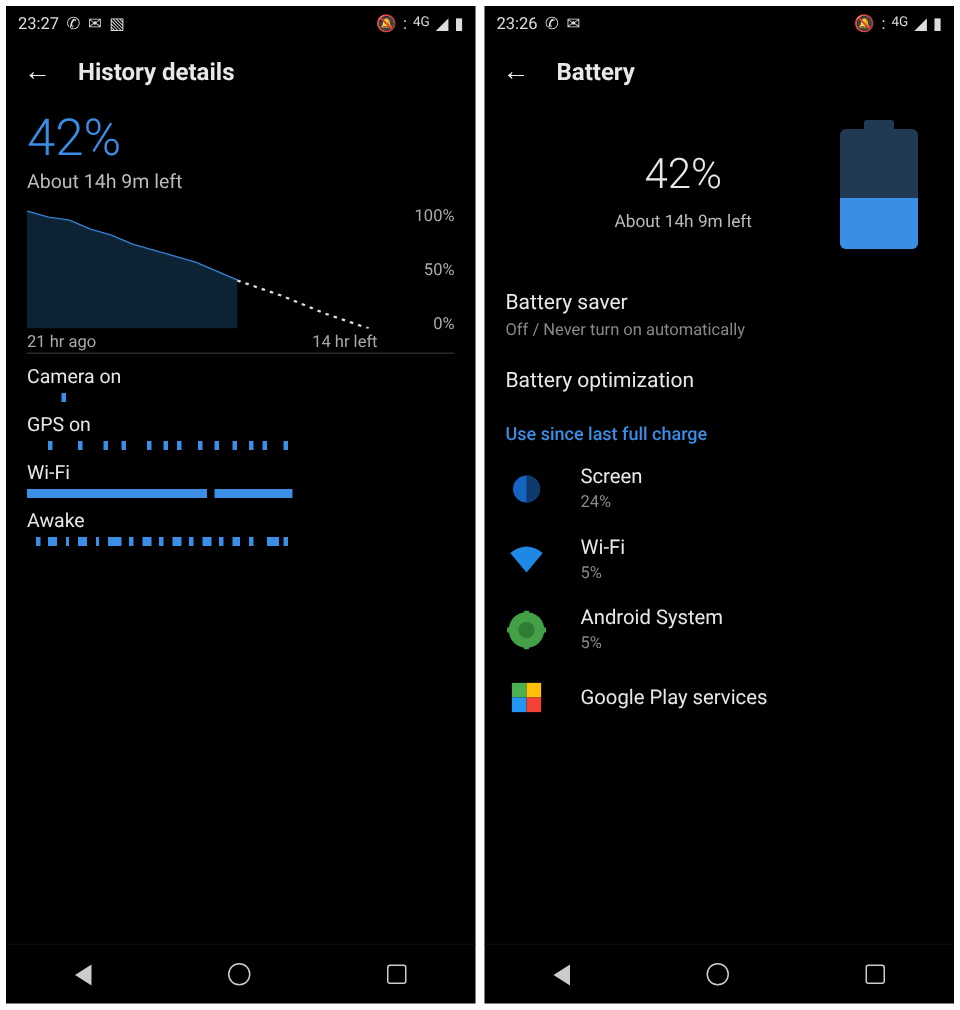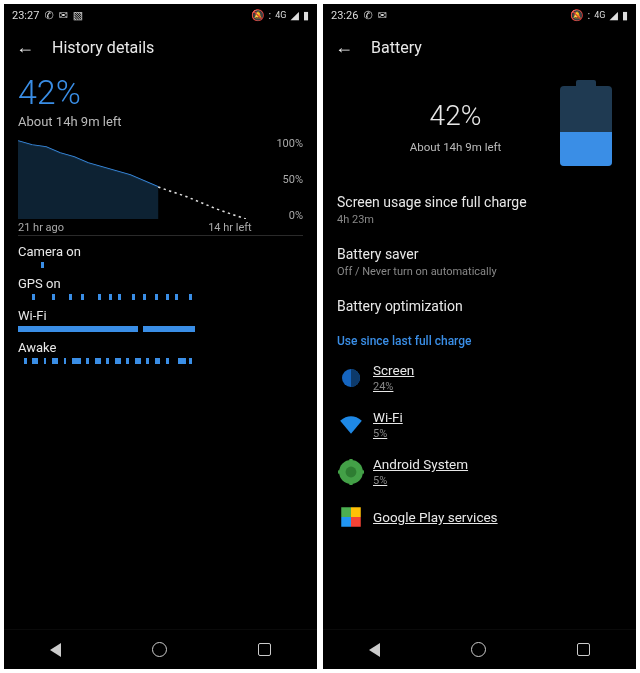--- a/index.html
+++ b/index.html
@@ -34,21 +34,21 @@
   .status-right { margin-left: auto; display: flex; align-items: center; gap: 4px; }
   .sb-icon { font-size: 11px; }
   .header {
     display: flex;
     align-items: center;
     height: 42px;
     padding: 0 12px;
     gap: 18px;
   }
   .back-arrow { font-size: 18px; color: #eee; }
-  .header-title { font-size: 16px; font-weight: 400; }
+  .header-title { font-size: 16px; font-weight: 700; }
   .content { flex: 1; overflow: hidden; padding: 0 14px; }
   
   .big-pct { color: #3a8ee6; font-size: 34px; font-weight: 300; margin-top: 4px; }
   .est { color: #bbb; font-size: 13px; margin-top: 2px; }
   .chart-zone { position: relative; margin-top: 10px; height: 90px; }
   .chart-svg { width: 82%; height: 80px; display: block; }
   .ylabel { position: absolute; right: 0; font-size: 11px; color: #aaa; text-align: center; }
   .xlabels { display: flex; justify-content: space-between; width: 82%; font-size: 11px; color: #aaa; margin-top: 2px; gap: 20px;}
   .metric { margin-top: 8px; }
   .metric-label { font-size: 13px; color: #e8e8e8; margin-bottom: 3px;}
@@ -61,21 +61,21 @@
   .hero-pct { font-size: 28px; font-weight: 300; }
   .hero-est { font-size: 11.5px; color: #bbb; margin-top: 8px; }
   .battery-draw { width: 52px; height: 80px; position: relative; }
   .battery-cap { position: absolute; top: -6px; left: 50%; transform: translateX(-50%); width: 20px; height: 6px; background: #1f3a52; border-radius: 2px 2px 0 0;}
   .battery-body { width: 100%; height: 100%; background: #1f3a52; border-radius: 4px; position: relative; overflow: hidden;}
   .battery-fill { position: absolute; bottom: 0; left: 0; right: 0; background: #3a8ee6; }
   .row { padding: 10px 0; }
   .row-title { font-size: 14px; }
   .row-sub { font-size: 11px; color: #888; margin-top: 3px; }
   .section-label { color: #3a8ee6; font-size: 12px; font-weight: 500; margin: 10px 0 6px 0;}
-  .app-row { display: flex; align-items: center; gap: 8px; padding: 8px 0; text-decoration: underline;}
+  .app-row { display: flex; align-items: center; gap: 22px; padding: 8px 0;}
   .app-icon { width: 28px; height: 28px; display: flex; align-items: center; justify-content: center; border-radius: 6px;}
   .app-name { font-size: 13.5px; }
   .app-pct { font-size: 11px; color: #888; margin-top: 2px;}
   .navbar {
     height: 40px;
     display: flex;
     align-items: center;
     justify-content: space-around;
     border-top: 1px solid #0a0a0a;
   }
@@ -213,24 +213,20 @@
       </div>
       <div class="battery-draw">
         <div class="battery-cap"></div>
         <div class="battery-body">
             <div class="battery-fill" style="height:42%"></div>
           </div>
       </div>
     </div>
 
     <div class="row">
-      <div class="row-title">Screen usage since full charge</div>
-      <div class="row-sub">4h 23m</div>
-    </div>
-    <div class="row">
       <div class="row-title">Battery saver</div>
       <div class="row-sub">Off / Never turn on automatically</div>
     </div>
     <div class="row">
       <div class="row-title">Battery optimization</div>
     </div>
 
     <div class="section-label">Use since last full charge</div>
 
     <div class="app-row">

